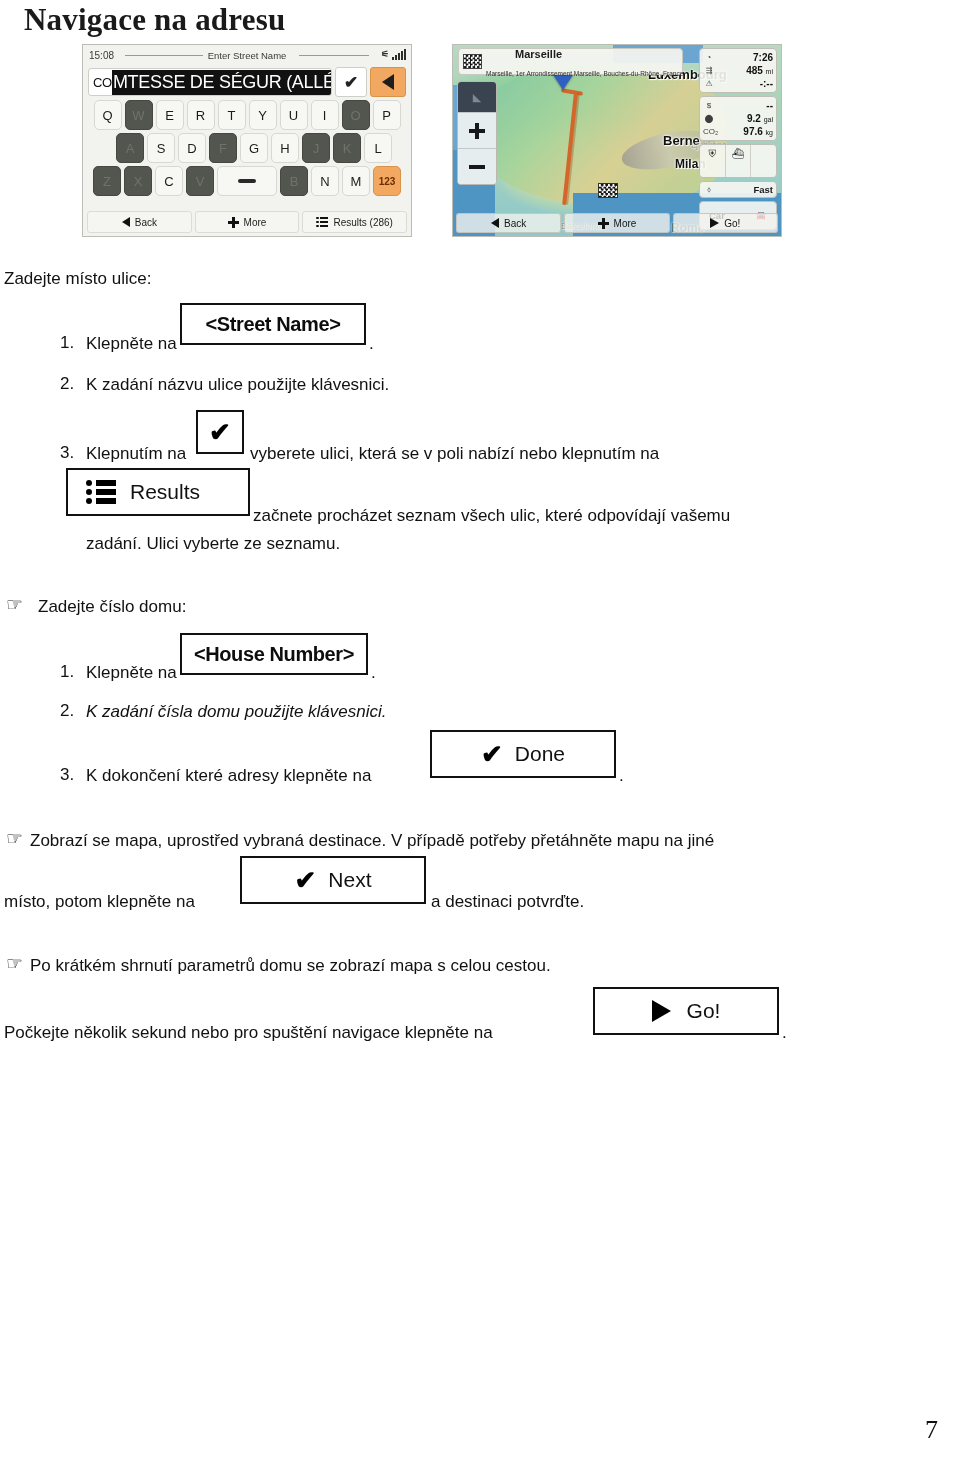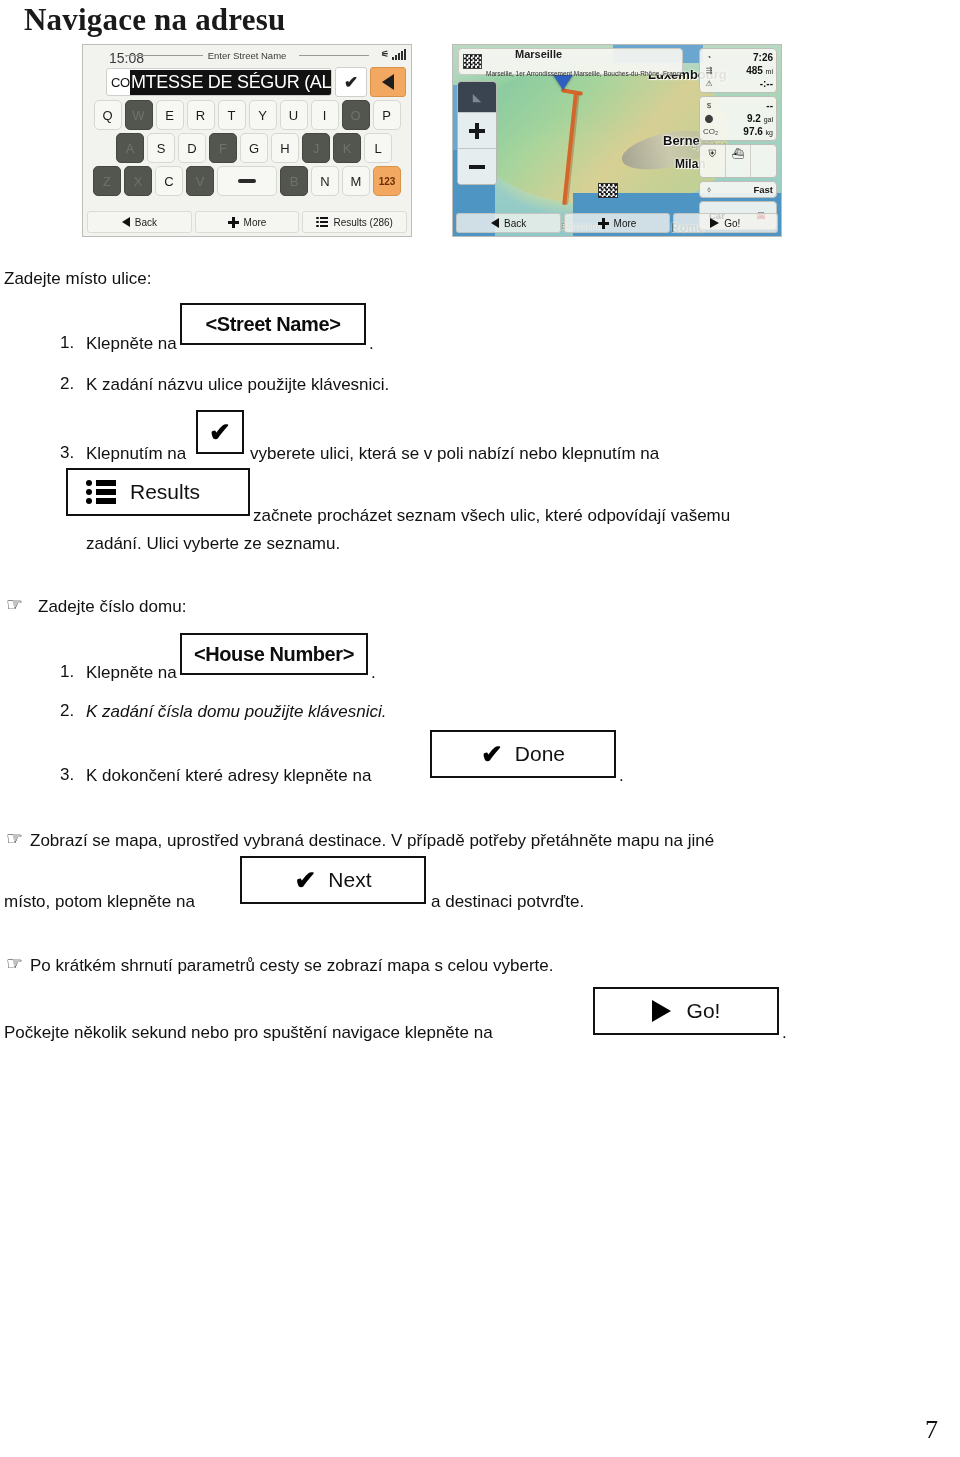--- a/index.html
+++ b/index.html
@@ -39,41 +39,41 @@
     background: #f2f2ef;
     border: 1px solid #bdbdb8;
     box-sizing: border-box;
     overflow: hidden;
   }
   .kb-statusbar {
     height: 20px; position: relative;
     font-size: 9px; color: #333;
     background: #f2f2ef;
   }
-  .kb-time { position: absolute; left: 6px; top: 5px; font-size: 14px; color: #3a3a3a; margin-left: 20px; }
+  .kb-time { position: absolute; left: 6px; top: 5px; font-size: 10px; color: #3a3a3a; }
   .kb-header-title {
     position: absolute; left: 0; right: 0; top: 5px;
     text-align: center; font-size: 9.5px; color: #3a3a3a;
   }
   .kb-rule-l, .kb-rule-r {
     position: absolute; top: 10px; height: 1px; background: #9a9a95;
   }
   .kb-rule-l { left: 42px; width: 78px; }
   .kb-rule-r { right: 42px; width: 70px; }
   .kb-signal { position: absolute; right: 5px; top: 3px; display: flex; align-items: flex-end; gap: 1px; height: 12px; }
   .kb-signal i { display: block; width: 2px; background: #2c2c2c; }
   .kb-signal i:nth-child(1) { height: 3px; }
   .kb-signal i:nth-child(2) { height: 5px; }
   .kb-signal i:nth-child(3) { height: 7px; }
   .kb-signal i:nth-child(4) { height: 9px; }
   .kb-signal i:nth-child(5) { height: 11px; }
   .kb-sat { position: absolute; right: 22px; top: 4px; font-size: 9px; color: #2c2c2c; font-weight: bold; }
 
   .kb-inputrow {
-    position: absolute; left: 23px; top: 22px; right: 5px; height: 30px;
+    position: absolute; left: 5px; top: 22px; right: 5px; height: 30px;
     display: flex; align-items: center; gap: 3px;
   }
   .kb-field {
     flex: 1; height: 28px; background: #fff;
     border: 1px solid #cfcfc9; border-radius: 3px;
     display: flex; align-items: center; padding: 0 4px;
     box-sizing: border-box; overflow: hidden; white-space: nowrap;
   }
   .kb-typed { font-size: 13px; color: #111; letter-spacing: -0.3px; }
   .kb-suggest {
@@ -604,21 +604,21 @@
   <div class="tline" style="left:30px; top:830px;">Zobrazí se mapa, uprostřed vybraná destinace. V případě potřeby přetáhněte mapu na jiné</div>
 
   <div class="btnbox" style="left:240px; top:856px; width:186px; height:48px; gap:12px;">
     <span class="bb-check">✔</span>
     <span class="lbl-reg">Next</span>
   </div>
   <div class="tline" style="left:4px; top:891px;">místo, potom klepněte na</div>
   <div class="tline" style="left:431px; top:891px;">a destinaci potvrďte.</div>
 
   <div class="hand" style="left:6px; top:954px;">☞</div>
-  <div class="tline" style="left:30px; top:955px;">Po krátkém shrnutí parametrů cesty se zobrazí mapa s celou vyberte.</div>
+  <div class="tline" style="left:30px; top:955px;">Po krátkém shrnutí parametrů domu se zobrazí mapa s celou cestou.</div>
 
   <div class="btnbox" style="left:593px; top:987px; width:186px; height:48px; gap:16px;">
     <span class="bb-tri"></span>
     <span class="lbl-reg">Go!</span>
   </div>
   <div class="tline" style="left:4px; top:1022px;">Počkejte několik sekund nebo pro spuštění navigace klepněte na</div>
   <div class="tline" style="left:782px; top:1022px;">.</div>
 </div>
 
 <div class="page-number">7</div>

